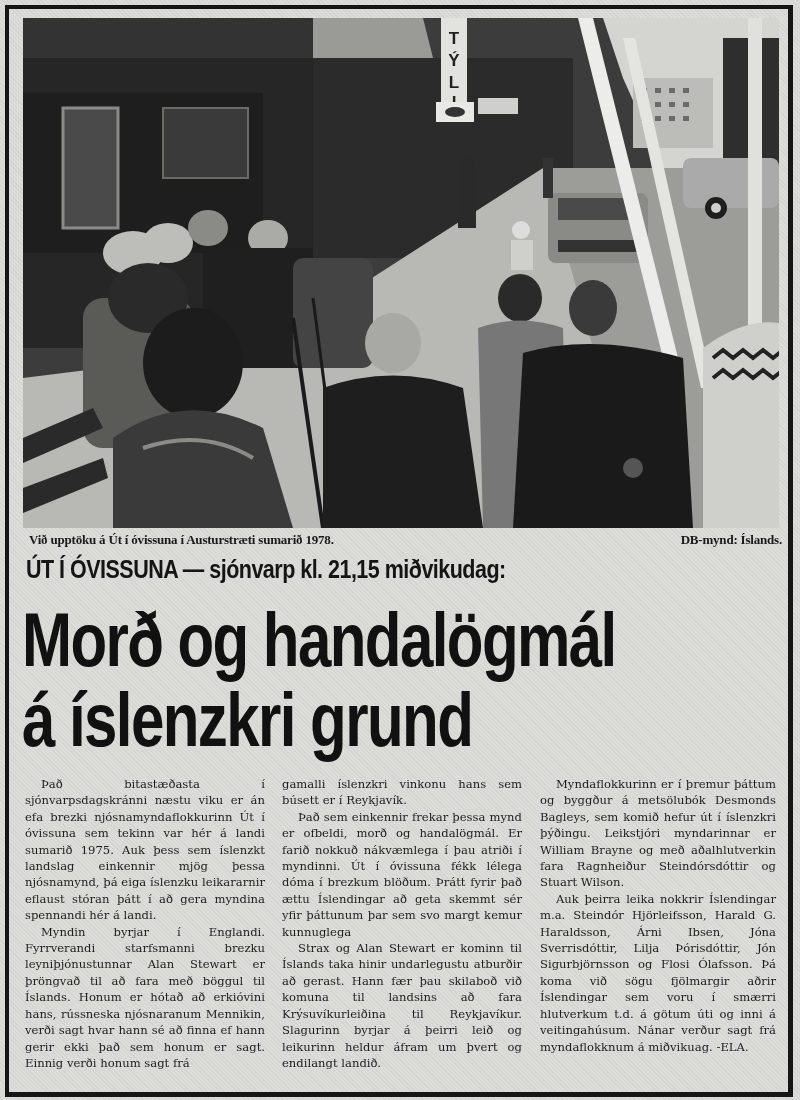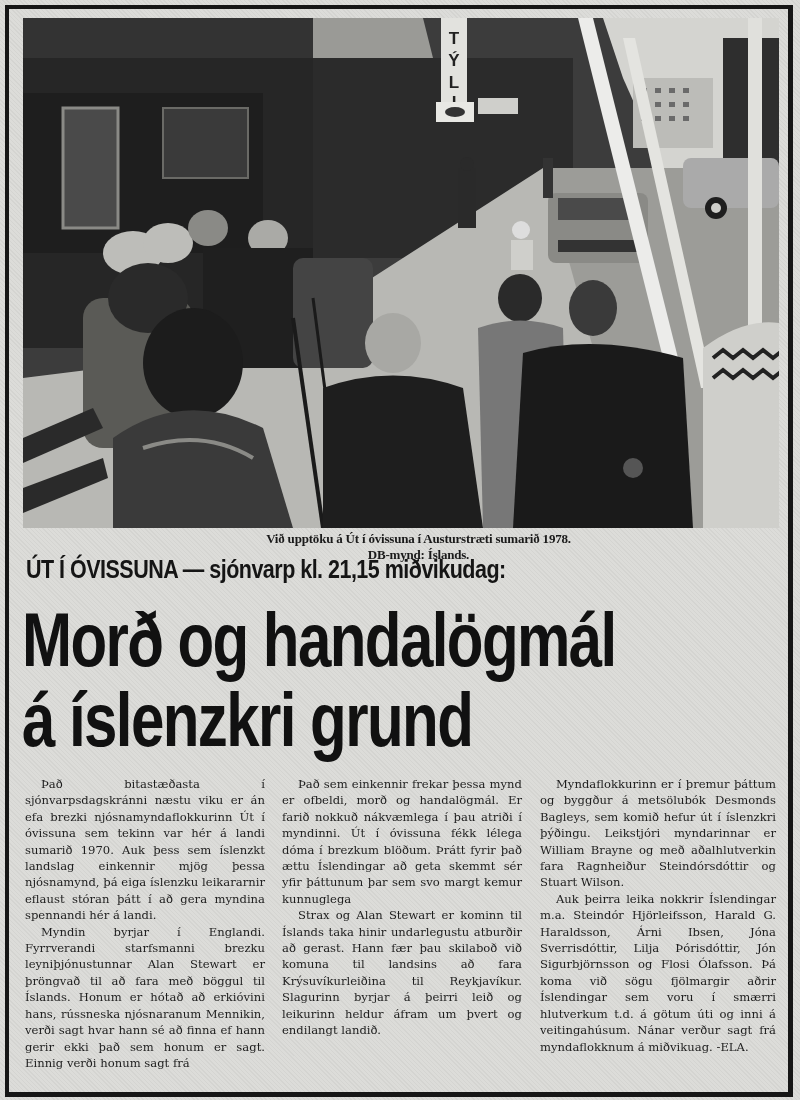--- a/index.html
+++ b/index.html
@@ -20,24 +20,24 @@
     border-bottom-width: 5px; border-right-width: 5px;
   }
   
   .photo {
     position: absolute; left: 23px; top: 18px; width: 756px; height: 510px;
     overflow: hidden; background: #3a3a3a;
   }
   .photo svg { display: block; }
   
   .caption-row {
-    position: absolute; left: 42px; top: 531px; width: 753px; height: 18px;
+    position: absolute; left: 29px; top: 531px; width: 753px; height: 18px;
     font-family: "Liberation Serif", serif; font-weight: bold;
     font-size: 13px; letter-spacing: -0.2px;
-    display: flex; justify-content: space-between; align-items: center; flex-direction: column;
+    display: flex; justify-content: space-between; align-items: center;
   }
   
   .kicker {
     position: absolute; left: 26px; top: 555px; width: 760px;
     font-family: "Liberation Sans", sans-serif; font-weight: bold;
     font-size: 25px; letter-spacing: -0.6px; transform: scaleX(0.86);
     transform-origin: left top; white-space: nowrap; color: #151515;
   }
   .headline {
     position: absolute; left: 22px; top: 600px; width: 900px;
@@ -172,25 +172,26 @@
 </div>
 
 <div class="kicker">ÚT Í ÓVISSUNA — sjónvarp kl. 21,15 miðvikudag:</div>
 
 <div class="headline">
   <span>Morð og handalögmál</span>
   <span>á íslenzkri grund</span>
 </div>
 
 <div class="col col1">
-  <p>Það bitastæðasta í sjónvarpsdagskránni næstu viku er án efa brezki njósnamyndaflokkurinn Út í óvissuna sem tekinn var hér á landi sumarið 1970. Auk þess sem íslenzkt landslag einkennir mjög þessa njósnamynd, þá eiga íslenzku leikararnir eflaust stóran þátt í að gera myndina spennandi hér á landi.</p>
+  <p>Það bitastæðasta í sjónvarpsdagskránni næstu viku er án efa brezki njósnamyndaflokkurinn Út í óvissuna sem tekinn var hér á landi sumarið 1975. Auk þess sem íslenzkt landslag einkennir mjög þessa njósnamynd, þá eiga íslenzku leikararnir eflaust stóran þátt í að gera myndina spennandi hér á landi.</p>
   <p>Myndin byrjar í Englandi. Fyrrverandi starfsmanni brezku leyniþjónustunnar Alan Stewart er þröngvað til að fara með böggul til Íslands. Honum er hótað að erkióvini hans, rússneska njósnaranum Mennikin, verði sagt hvar hann sé að finna ef hann gerir ekki það sem honum er sagt. Einnig verði honum sagt frá</p>
 </div>
 
 <div class="col col2">
+  <p class="cont">gamalli íslenzkri vinkonu hans sem búsett er í Reykjavík.</p>
   <p>Það sem einkennir frekar þessa mynd er ofbeldi, morð og handalögmál. Er farið nokkuð nákvæmlega í þau atriði í myndinni. Út í óvissuna fékk lélega dóma í brezkum blöðum. Þrátt fyrir það ættu Íslendingar að geta skemmt sér yfir þáttunum þar sem svo margt kemur kunnuglega</p>
   <p>Strax og Alan Stewart er kominn til Íslands taka hinir undarlegustu atburðir að gerast. Hann fær þau skilaboð við komuna til landsins að fara Krýsuvíkurleiðina til Reykjavíkur. Slagurinn byrjar á þeirri leið og leikurinn heldur áfram um þvert og endilangt landið.</p>
 </div>
 
 <div class="col col3">
   <p>Myndaflokkurinn er í þremur þáttum og byggður á metsölubók Desmonds Bagleys, sem komið hefur út í íslenzkri þýðingu. Leikstjóri myndarinnar er William Brayne og með aðalhlutverkin fara Ragnheiður Steindórsdóttir og Stuart Wilson.</p>
   <p><span>Auk þeirra leika nokkrir Íslendingar m.a. Steindór Hjörleifsson, Harald G. Haraldsson, Árni Ibsen, Jóna Sverrisdóttir, Lilja Þórisdóttir, Jón Sigurbjörnsson og Flosi Ólafsson. Þá koma við sögu fjölmargir aðrir Íslendingar sem voru í smærri hlutverkum t.d. á götum úti og inni á veitingahúsum. Nánar verður sagt frá myndaflokknum á miðvikuag.</span> <span class="sig">-ELA.</span></p>
 </div>
 
 </body></html>

